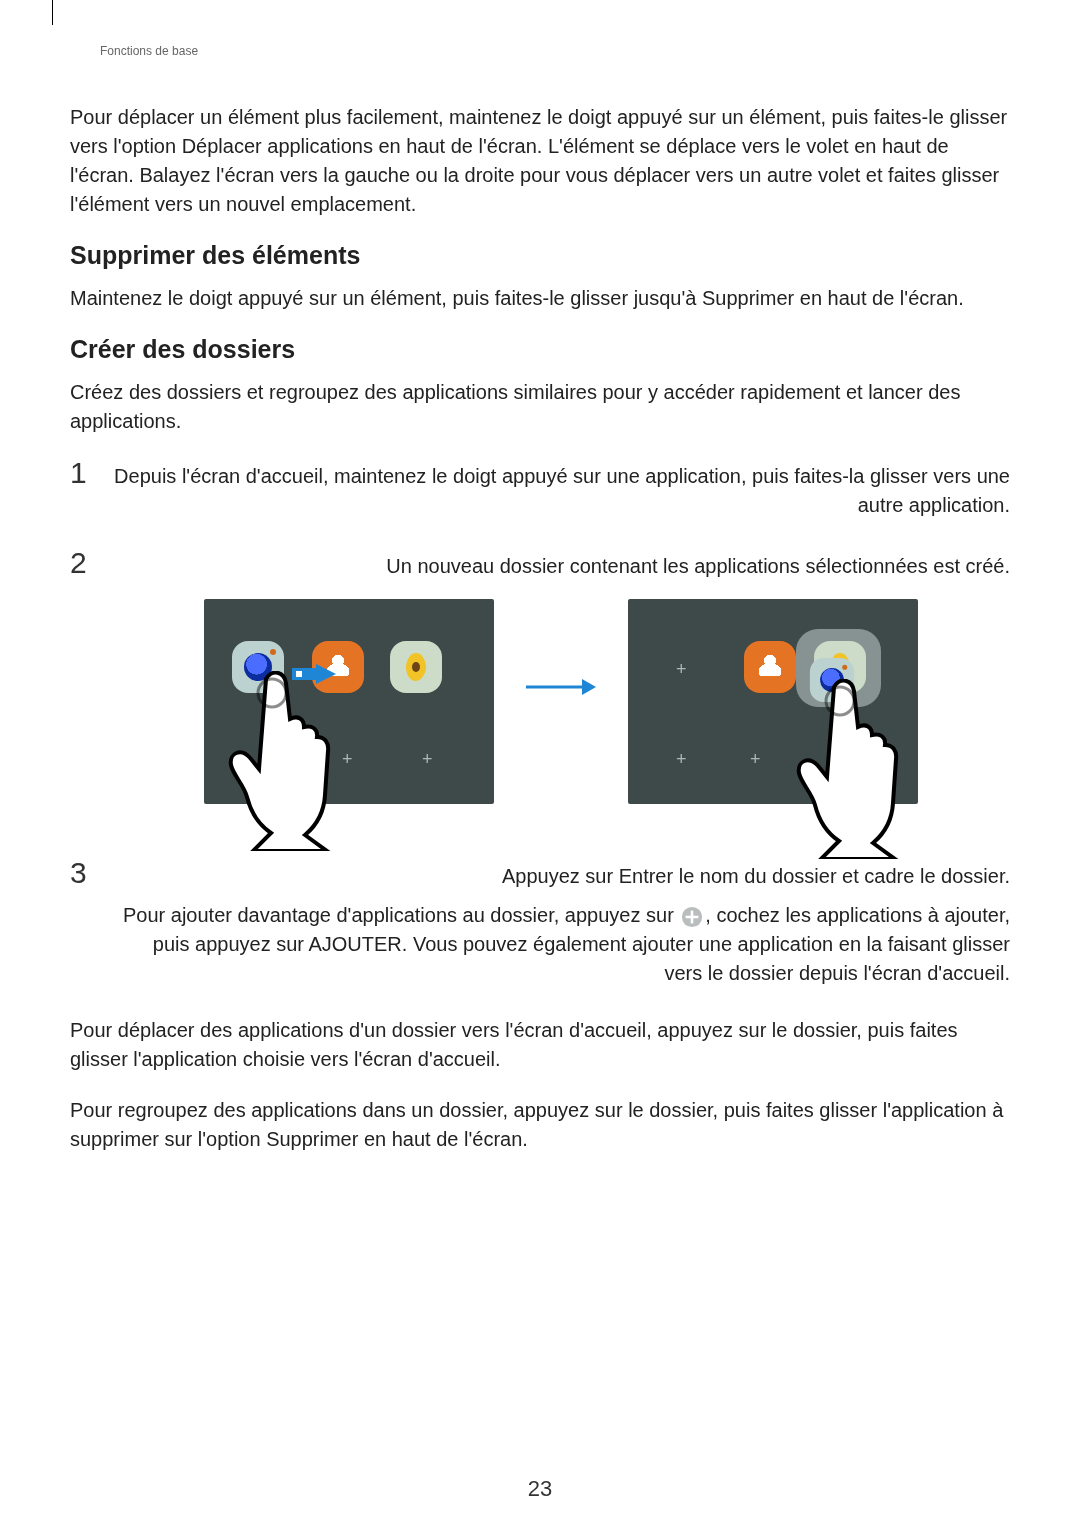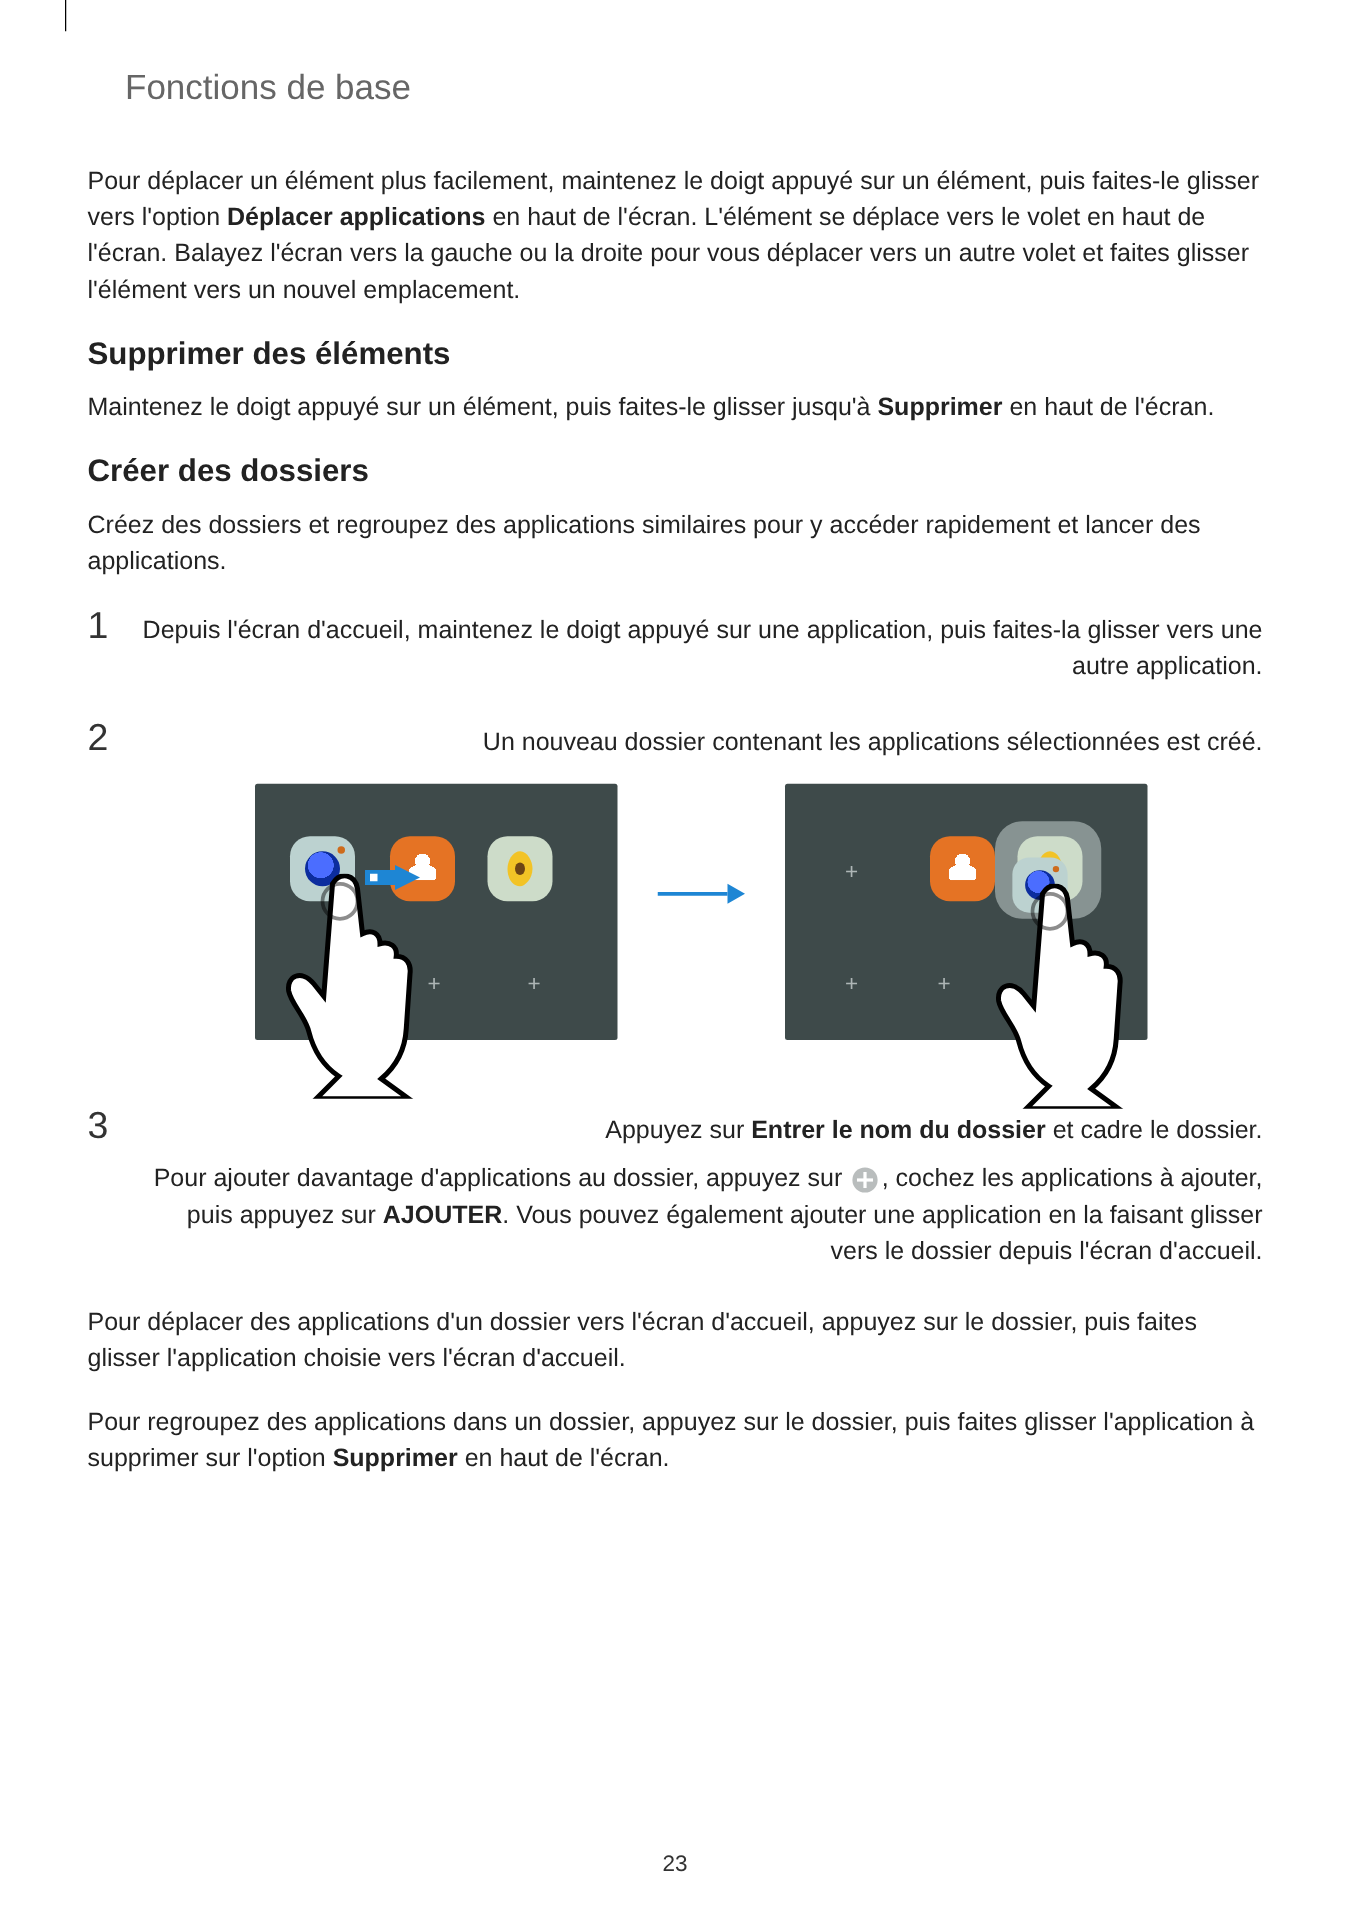--- a/index.html
+++ b/index.html
@@ -19,22 +19,22 @@
   }
   .rule {
     border-left: 1.5px solid #000;
     height: 25px;
     position: absolute;
     left: 52px;
     top: 0;
   }
   .breadcrumb {
     color: #666;
-    font-size: 28px;
-    margin: 24px 0 45px 30px;
+    font-size: 12px;
+    margin: 14px 0 45px 30px;
   }
   .body-text {
     font-size: 20px;
     line-height: 1.45;
     margin: 0 0 22px 0;
   }
   .h2 {
     font-size: 25px;
     font-weight: 700;
     margin: 20px 0 14px 0;
@@ -50,21 +50,21 @@
     font-weight: 400;
     line-height: 1;
     color: #333;
   }
   .numlist .content p {
     margin: 4px 0 10px 0;
     font-size: 20px;
     line-height: 1.45;
     text-align: right;
   }
-  strong { font-weight: 700; margin-top: 16px; }
+  strong { font-weight: 400; margin-top: 16px; }
 
   .figure {
     display: flex;
     align-items: center;
     justify-content: center;
     gap: 32px;
     margin: 18px 0 36px 0;
   }
   .shot {
     width: 290px;
@@ -166,21 +166,21 @@
     vertical-align: middle;
     width: 22px; height: 22px;
     margin: 0 2px;
   }
 
   .page-number {
     position: absolute;
     bottom: 25px;
     left: 0; right: 0;
     text-align: center;
-    font-size: 18px;
+    font-size: 22px;
     color: #333;
   }
 </style>
 </head>
 <body>
 
 <div class="page">
   <div class="rule"></div>
   <div class="breadcrumb">Fonctions de base</div>
 

